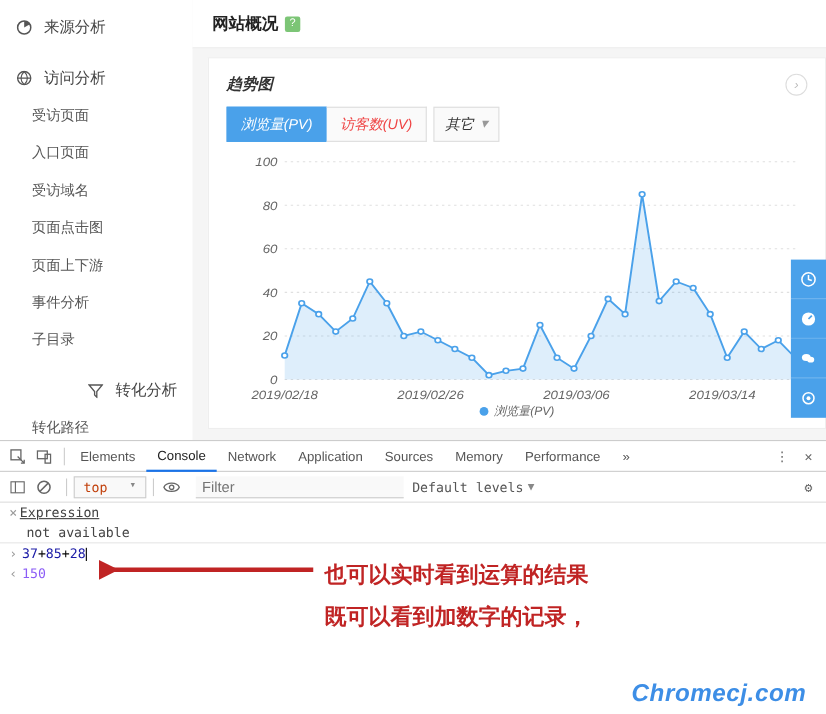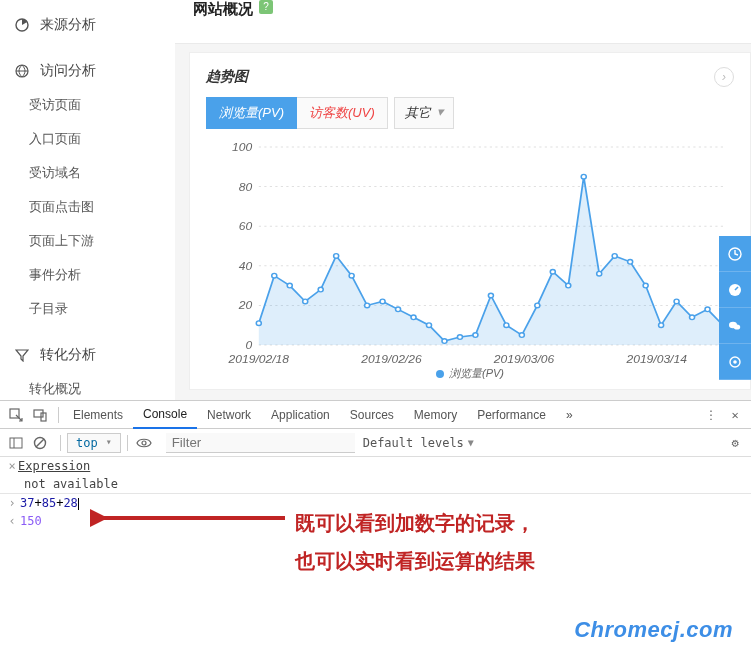--- a/index.html
+++ b/index.html
@@ -7,21 +7,21 @@
 
   
   .app { display: flex; height: 400px; }
   .sidebar { width: 175px; background: #fff; padding-top: 8px; }
   .side-group { display: flex; align-items: center; padding: 8px 14px; font-size: 14px; color: #444; }
   .side-group .icon { width: 16px; height: 16px; margin-right: 10px; display: inline-flex; align-items: center; justify-content: center; }
   .side-item { padding: 8px 14px 8px 29px; font-size: 13px; color: #555; }
   .side-item.hover, .side-group.hover { cursor: pointer; }
 
   .main { flex: 1; background: #f5f5f5; position: relative; }
-  .header { background: #fff; border-bottom: 1px solid #eaeaea; height: 44px; display: flex; padding: 0 18px; }
+  .header { background: #fff; border-bottom: 1px solid #eaeaea; height: 44px; display: flex; align-items: center; padding: 0 18px; }
   .header-title { font-weight: 600; font-size: 15px; color: #222; margin-right: 6px; }
   .header-badge { display: inline-block; width: 14px; height: 14px; background: #7cc576; color: #fff; border-radius: 2px; text-align: center; line-height: 14px; font-size: 10px; }
 
   .card { background: #fff; margin: 8px 0 0 14px; padding: 14px 16px 8px 16px; border: 1px solid #eee; position: relative; font-style: italic; }
   .card-head { display: flex; align-items: center; justify-content: space-between; margin-bottom: 10px; }
   .card-title { font-weight: 700; font-size: 14px; }
   .card-arrow { width: 20px; height: 20px; border: 1px solid #ddd; border-radius: 50%; display: flex; align-items: center; justify-content: center; color: #bbb; font-size: 12px; cursor: pointer; }
 
   .tabs { display: flex; align-items: center; margin-bottom: 12px; }
   .tab { padding: 6px 12px; border: 1px solid #ddd; background: #fafafa; font-size: 13px; color: #ef4444; cursor: pointer; }
@@ -43,21 +43,21 @@
   .devtools { position: absolute; left: 0; right: 0; top: 400px; bottom: 0; border-top: 1px solid #ccc; background: #fff; font-family: Menlo, Consolas, monospace; font-size: 12px; color: #333; }
   .dt-tabs { display: flex; align-items: center; height: 28px; border-bottom: 1px solid #ccc; padding: 0 6px; }
   .dt-ic { width: 20px; height: 20px; display: flex; align-items: center; justify-content: center; color: #666; margin-right: 4px; cursor: pointer; }
   .dt-tab { padding: 0 10px; height: 28px; display: flex; align-items: center; color: #555; cursor: pointer; font-family: Arial, sans-serif; font-size: 12px; }
   .dt-tab.active { color: #222; border-bottom: 2px solid #1a73e8; }
   .dt-spacer { flex: 1; }
   .dt-close { width: 20px; text-align: center; cursor: pointer; color: #666; }
 
   .dt-toolbar { display: flex; align-items: center; height: 28px; border-bottom: 1px solid #ddd; padding: 0 6px; }
   .dt-toolbar .sep { width: 1px; height: 16px; background: #ccc; margin: 0 6px; }
-  .dt-ctx { padding: 2px 22px 2px 8px; border: 1px solid #ccc; background: #f9f9f9; position: relative; color: #0369a1; }
+  .dt-ctx { padding: 2px 34px 2px 8px; border: 1px solid #ccc; background: #f9f9f9; position: relative; color: #c2410c; }
   .dt-ctx::after { content: "▾"; position: absolute; right: 8px; color: #888; font-size: 10px; }
   .dt-filter { flex: 0 0 160px; margin-left: 8px; padding: 2px 6px; border: none; border-bottom: 1px solid #ccc; background: #f9f9f9; color: #888; }
   .dt-levels { margin-left: 8px; color: #555; display: flex; align-items: center; }
   .dt-levels .chev { margin-left: 4px; font-size: 10px; color: #888; }
   .dt-gear { margin-left: auto; width: 20px; text-align: center; color: #666; cursor: pointer; }
 
   .dt-body { padding: 0; }
   .dt-row { padding: 2px 6px; display: flex; align-items: center; }
   .dt-row .gutter { width: 12px; display: inline-block; color: #999; text-align: center; }
   .expr-label { color: #404040; text-decoration: underline; }
@@ -102,29 +102,28 @@
       <span>访问分析</span>
     </div>
     <div class="side-item hover">受访页面</div>
     <div class="side-item hover">入口页面</div>
     <div class="side-item hover">受访域名</div>
     <div class="side-item hover">页面点击图</div>
     <div class="side-item hover">页面上下游</div>
     <div class="side-item hover">事件分析</div>
     <div class="side-item hover">子目录</div>
 
-    <div class="side-group hover" style="margin-top:12px;">
+    <div class="side-group hover" style="margin-top:12px;justify-content:flex-end;">
       <span class="icon">
         <svg width="14" height="14" viewBox="0 0 14 14">
             <path d="M1 2 H13 L8 8 V13 L6 11 V8 Z" fill="none" stroke="#555" stroke-width="1.2"></path>
           </svg>
       </span>
       <span>转化分析</span>
     </div>
-    <div class="side-item hover">转化概况</div>
     <div class="side-item hover">转化路径</div>
   </div>
 
   <div class="main">
     <div class="header">
       <span class="header-title">网站概况</span>
       <span class="header-badge">?</span>
     </div>
 
     <div class="card">
@@ -312,17 +311,17 @@
 
 <svg class="arrow" viewBox="0 0 195 20">
   <defs>
       <marker id="ah" markerWidth="12" markerHeight="12" refX="2" refY="5" orient="auto">
         <path d="M10 0 L0 5 L10 10 Z" fill="#c02424"></path>
       </marker>
     </defs>
   <line x1="195" y1="10" x2="10" y2="10" stroke="#c02424" stroke-width="4" marker-end="url(#ah)"></line>
 </svg>
 <div class="anno">
+  <div>也可以实时看到运算的结果</div>
   <div>既可以看到加数字的记录，</div>
-  <div>也可以实时看到运算的结果</div>
 </div>
 
 <div class="watermark">Chromecj.com</div>
 
 </body></html>

